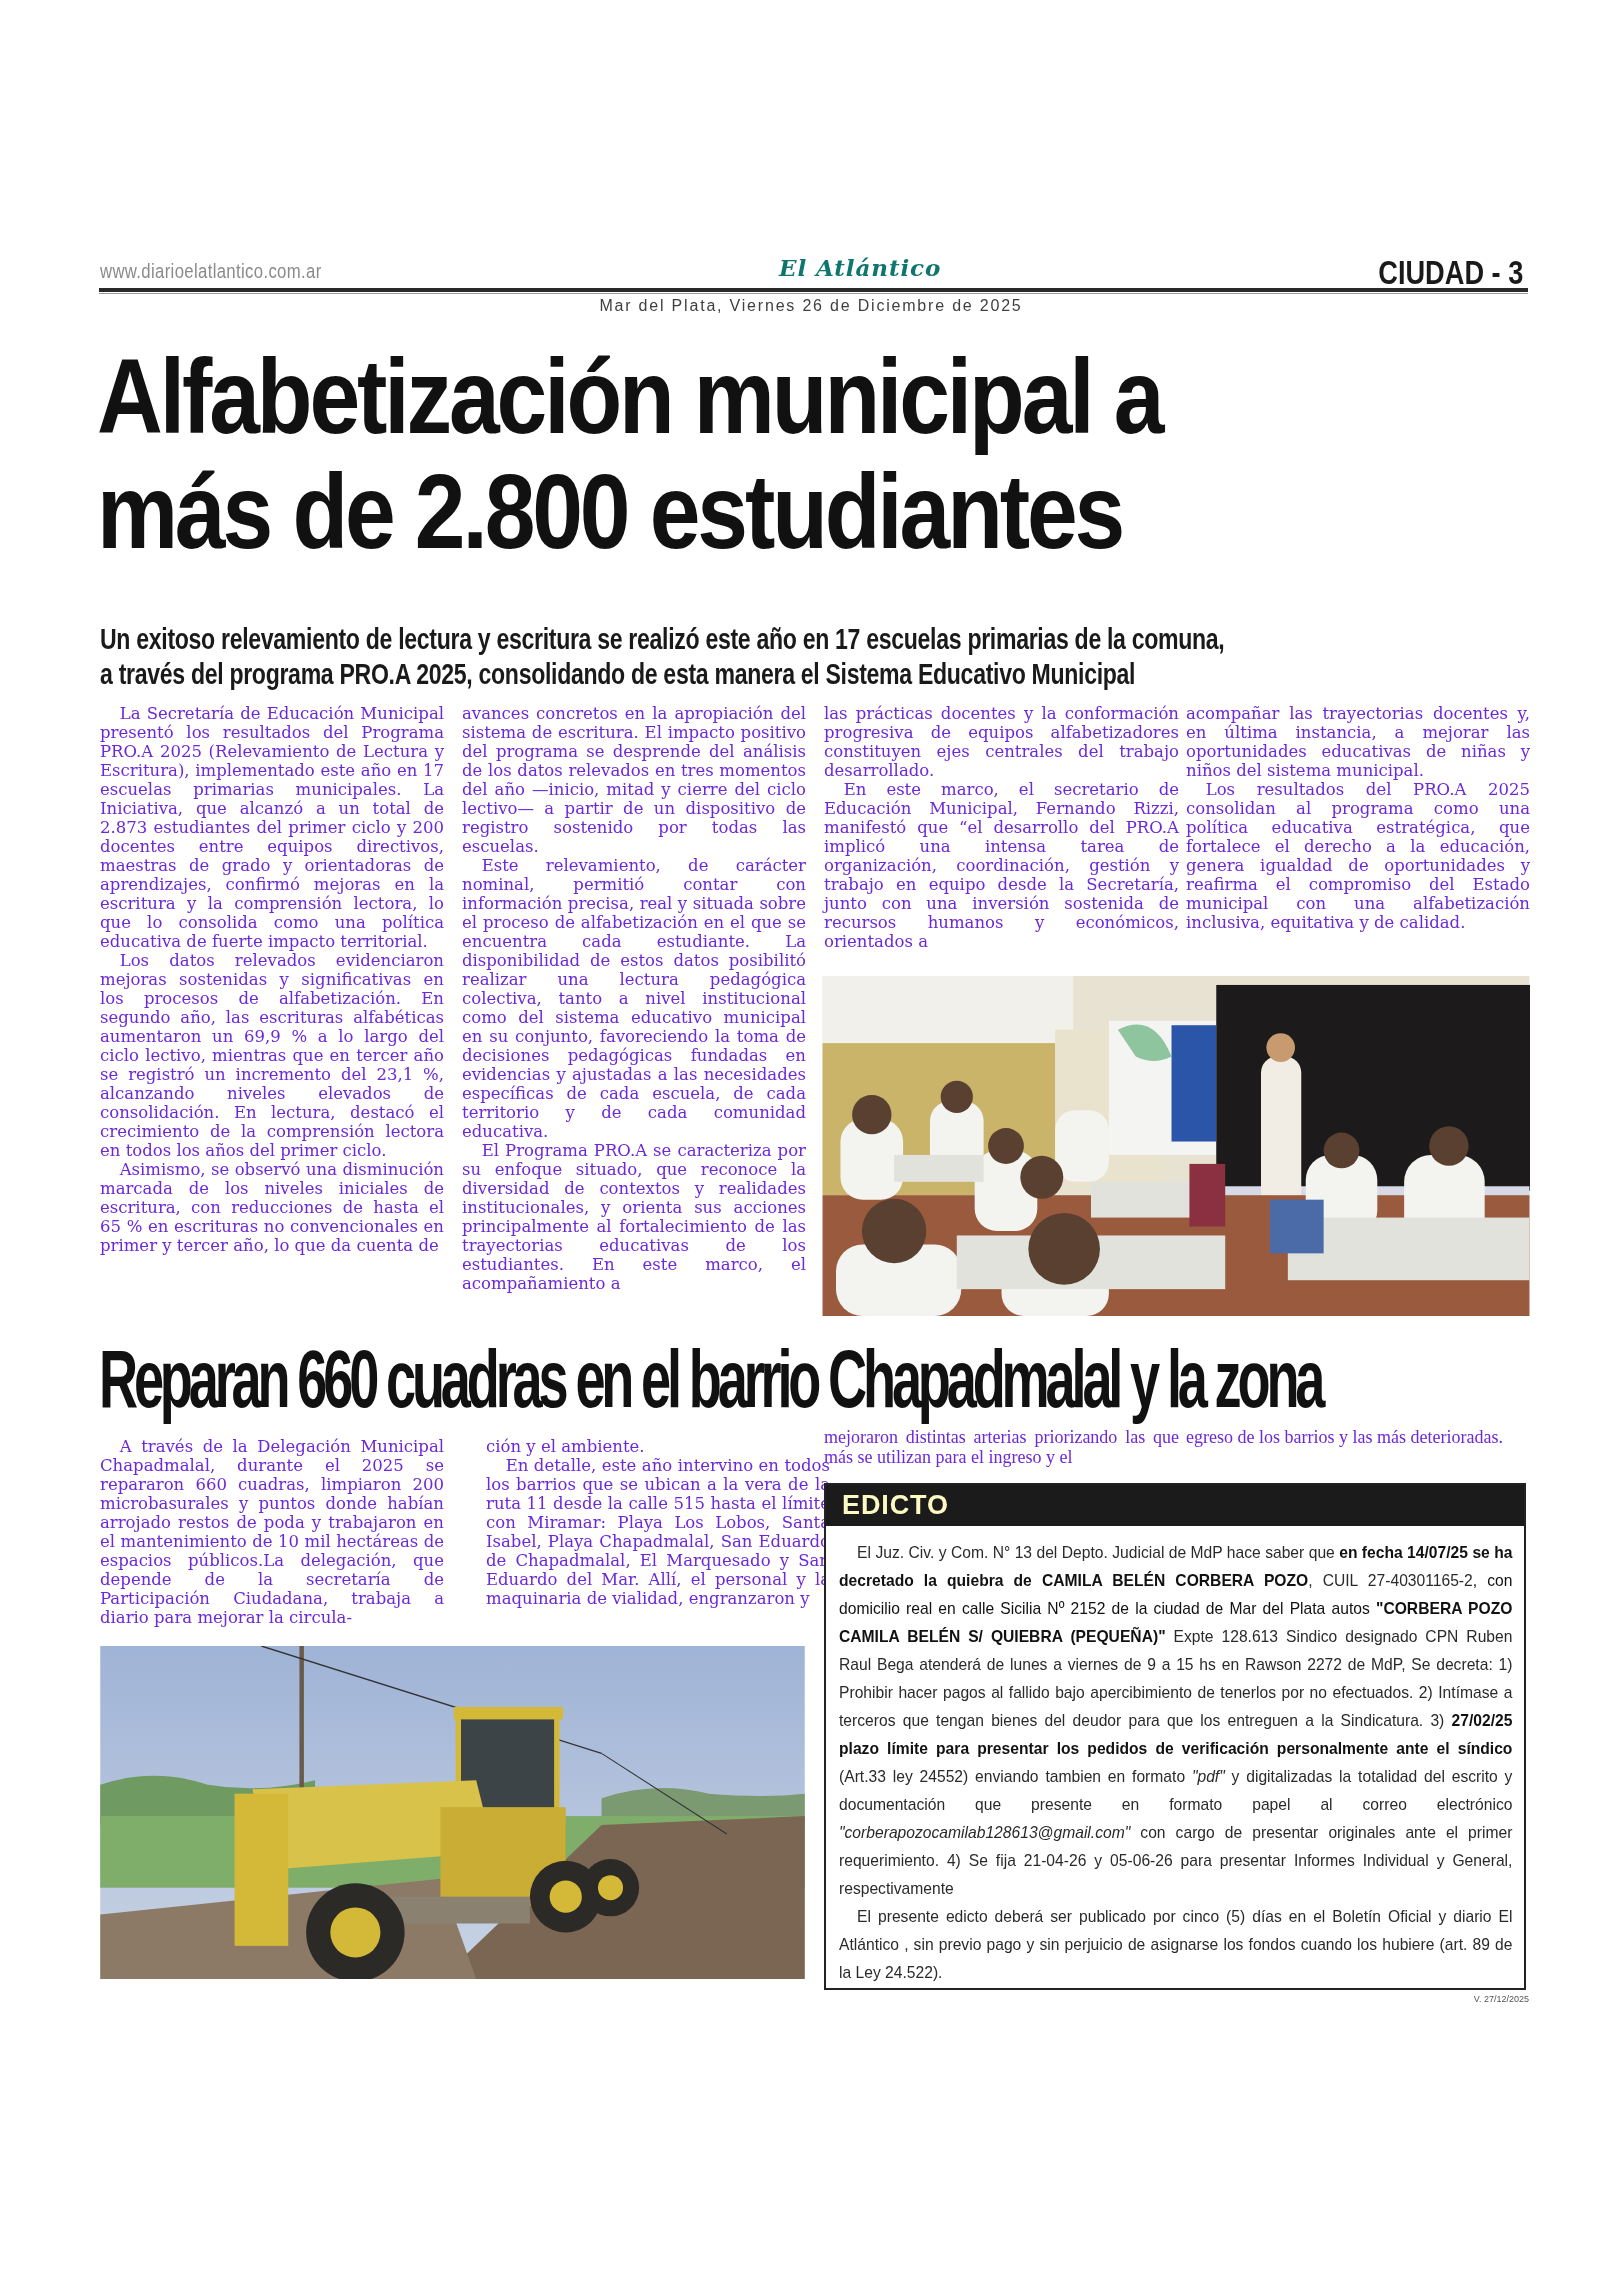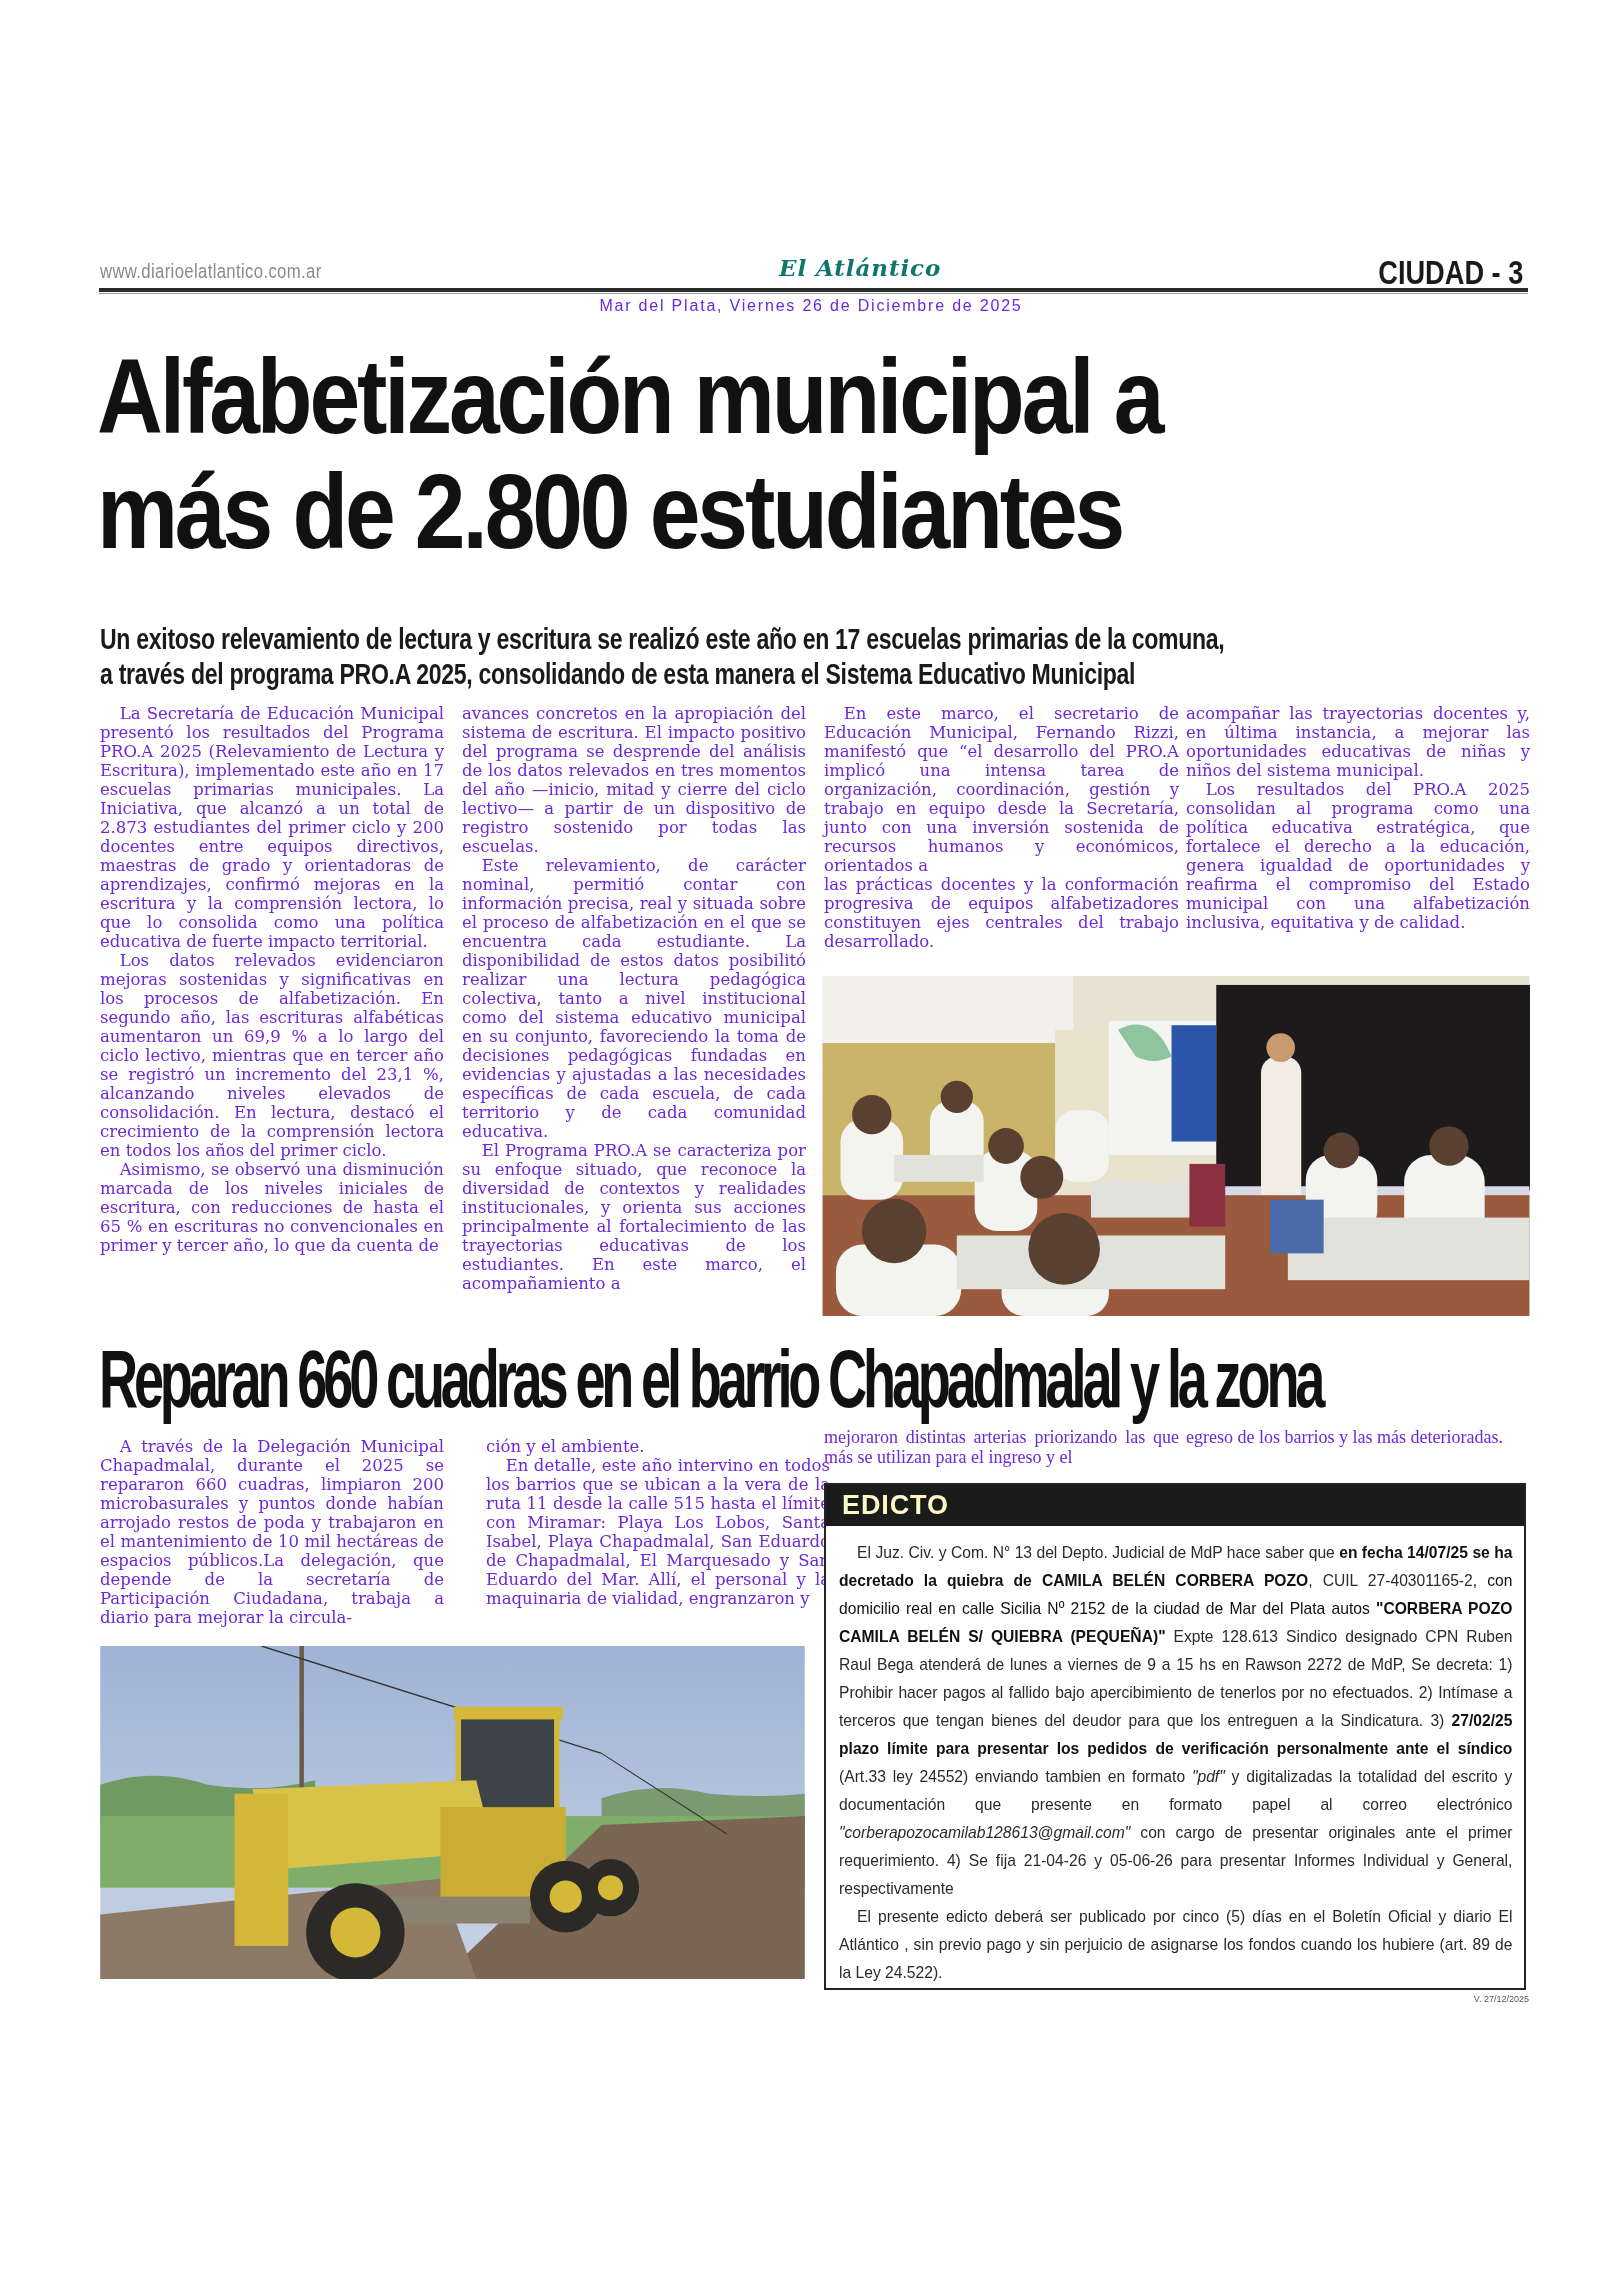--- a/index.html
+++ b/index.html
@@ -5,21 +5,21 @@
   html, body { margin: 0; padding: 0; background: #ffffff; }
   body { width: 1622px; height: 2293px; position: relative; overflow: hidden; color: #1a1a1a; }
   .abs { position: absolute; }
 
   
   .site-url { left: 100px; top: 260px; font-family: "Liberation Sans", sans-serif; font-size: 19.7px; color: #8a8a8a; letter-spacing: 0.4px; transform: scaleX(0.85); transform-origin: left; }
   .masthead-logo { left: 779px; top: 254px; font-family: "DejaVu Serif", serif; font-style: italic; font-weight: bold; font-size: 23px; color: #0f766e; letter-spacing: 0.9px; }
   .section-label { right: 99px; top: 253px; font-family: "Liberation Sans", sans-serif; font-weight: bold; font-size: 34px; color: #1a1a1a; transform: scaleX(0.8); transform-origin: right; }
   .header-rule { left: 99px; top: 288px; width: 1429px; height: 3.6px; background: #2a2a2a; }
   .header-rule2 { left: 99px; top: 293px; width: 1429px; height: 0.9px; background: #9a9a9a; }
-  .dateline { left: 0; width: 1622px; top: 297px; text-align: center; font-family: "Liberation Sans", sans-serif; font-size: 16px; color: #6d28d9; letter-spacing: 1.8px; }
+  .dateline { left: 0; width: 1622px; top: 297px; text-align: center; font-family: "Liberation Sans", sans-serif; font-size: 16px; color: #404040; letter-spacing: 1.8px; }
 
   
   .headline1 { left: 97px; top: 339px; width: 1397px; font-family: "Liberation Sans", sans-serif; font-weight: bold; font-size: 106px; line-height: 115px; letter-spacing: -3.6px; color: #111; transform: scaleX(0.86); transform-origin: left; white-space: nowrap; }
   .deck { left: 100px; top: 621px; width: 1522px; font-family: "Liberation Sans", sans-serif; font-weight: bold; font-size: 29.6px; line-height: 35px; color: #1a1a1a; transform: scaleX(0.78); transform-origin: left; letter-spacing: -0.4px; }
   .deck div { white-space: nowrap; }
 
   
   .col { font-family: "DejaVu Serif", "Liberation Serif", serif; font-size: 16.5px; line-height: 19px; color: #6d28d9; text-align: justify; hyphens: auto; }
   .col p { margin: 0; text-indent: 19.7px; }
   .col1 { left: 100px; top: 704px; width: 344px; }
@@ -72,22 +72,22 @@
   <p>La Secretaría de Educación Municipal presentó los resultados del Programa PRO.A 2025 (Relevamiento de Lectura y Escritura), implementado este año en 17 escuelas primarias municipales. La Iniciativa, que alcanzó a un total de 2.873 estudiantes del primer ciclo y 200 docentes entre equipos directivos, maestras de grado y orientadoras de aprendizajes, confirmó mejoras en la escritura y la comprensión lectora, lo que lo consolida como una política educativa de fuerte impacto territorial.</p>
   <p>Los datos relevados evidenciaron mejoras sostenidas y significativas en los procesos de alfabetización.  En segundo año, las escrituras alfabéticas aumentaron un 69,9 % a lo largo del ciclo lectivo, mientras que en tercer año se registró un incremento del 23,1 %, alcanzando niveles elevados de consolidación. En lectura, destacó el crecimiento de la comprensión lectora en todos los años del primer ciclo.</p>
   <p>Asimismo, se observó una disminución marcada de los niveles iniciales de escritura, con reducciones de hasta el 65 % en escrituras no convencionales en primer y tercer año, lo que da cuenta de</p>
 </div>
 <div class="abs col col2">
   <p style="text-indent:0">avances concretos en la apropiación del sistema de escritura. El impacto positivo del programa se desprende del análisis de los datos relevados en tres momentos del año —inicio, mitad y cierre del ciclo lectivo— a partir de un dispositivo de registro sostenido por todas las escuelas.</p>
   <p>Este relevamiento, de carácter nominal, permitió contar con información precisa, real y situada sobre el proceso de alfabetización en el que se encuentra cada estudiante. La disponibilidad de estos datos posibilitó realizar una lectura pedagógica colectiva, tanto a nivel institucional como del sistema educativo municipal en su conjunto, favoreciendo la toma de decisiones pedagógicas fundadas en evidencias y ajustadas a las necesidades específicas de cada escuela, de cada territorio y de cada comunidad educativa.</p>
   <p>El Programa PRO.A se caracteriza por su enfoque situado, que reconoce la diversidad de contextos y realidades institucionales, y orienta sus acciones principalmente al fortalecimiento de las trayectorias educativas de los estudiantes. En este marco, el acompañamiento a</p>
 </div>
 <div class="abs col col3">
+  <p style="text-indent:0">las prácticas docentes y la conformación progresiva de equipos alfabetizadores constituyen ejes centrales del trabajo desarrollado.</p>
   <p>En este marco, el secretario de Educación Municipal, Fernando Rizzi, manifestó que “el desarrollo del PRO.A implicó una intensa tarea de organización, coordinación, gestión y trabajo en equipo desde la Secretaría, junto con una inversión sostenida de recursos humanos y económicos, orientados a</p>
-  <p style="text-indent:0">las prácticas docentes y la conformación progresiva de equipos alfabetizadores constituyen ejes centrales del trabajo desarrollado.</p>
 </div>
 <div class="abs col col4">
   <p style="text-indent:0">acompañar las trayectorias docentes y, en última instancia, a mejorar las oportunidades educativas de niñas y niños del sistema municipal.</p>
   <p>Los resultados del PRO.A 2025 consolidan al programa como una política educativa estratégica, que fortalece el derecho a la educación, genera igualdad de oportunidades y reafirma el compromiso del Estado municipal con una alfabetización inclusiva, equitativa y de calidad.</p>
 </div>
 
 <div class="abs photo photo-classroom" title="Aula escolar con niños de guardapolvo blanco y una docente frente al pizarrón">
   <svg width="708" height="340" viewBox="0 0 790 380">
     <rect x="0" y="0" width="790" height="380" fill="#e8e2d2"></rect>
     <rect x="0" y="0" width="280" height="80" fill="#f2f0ea"></rect>

